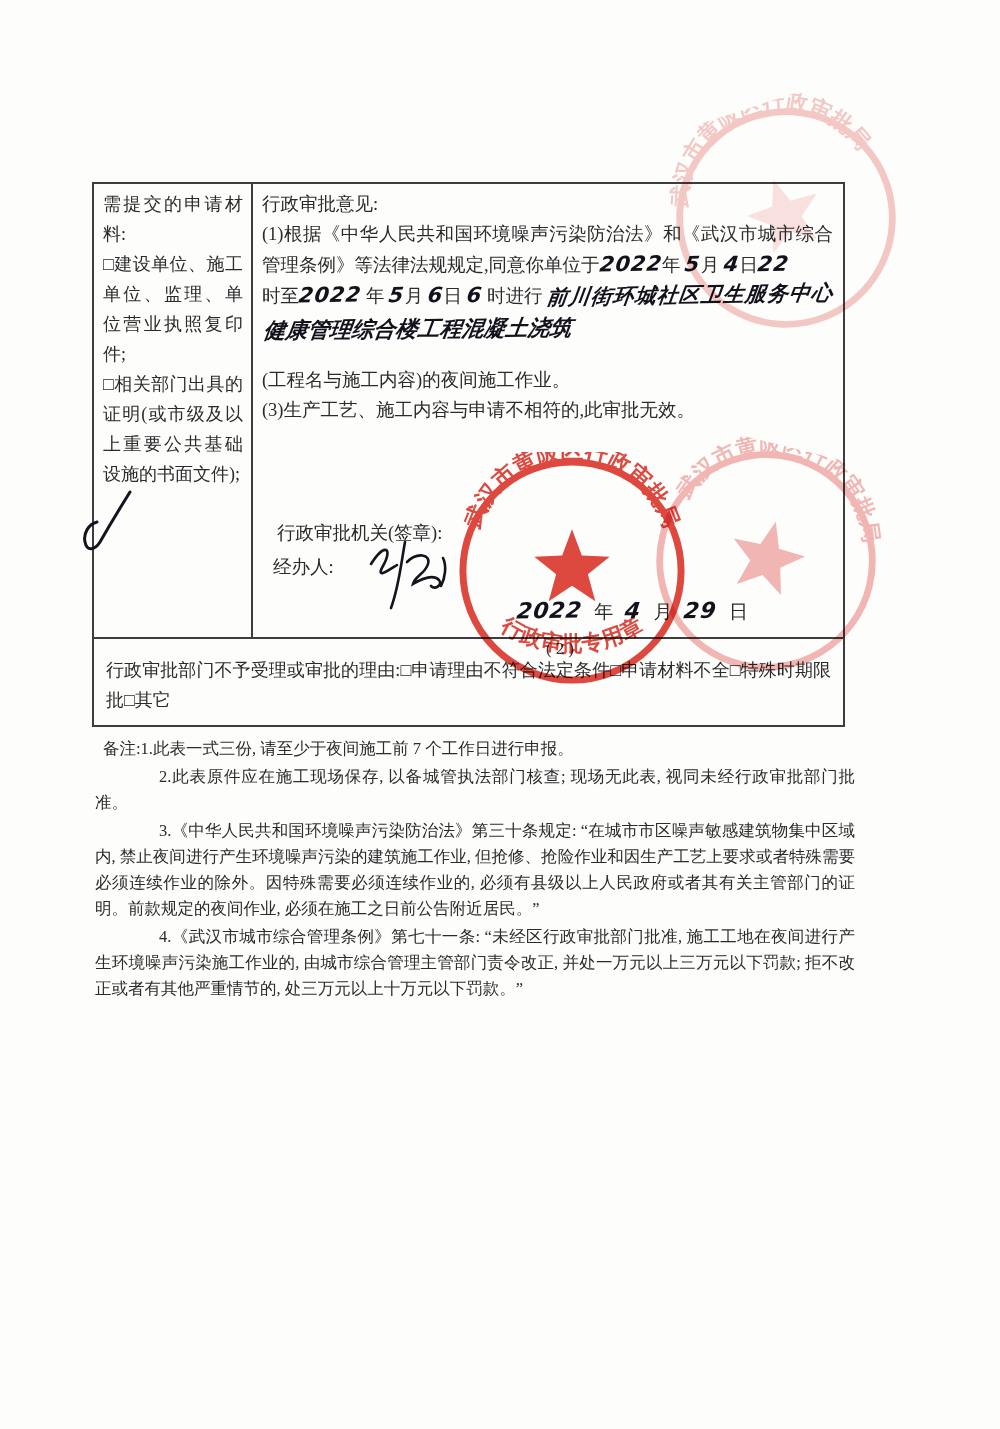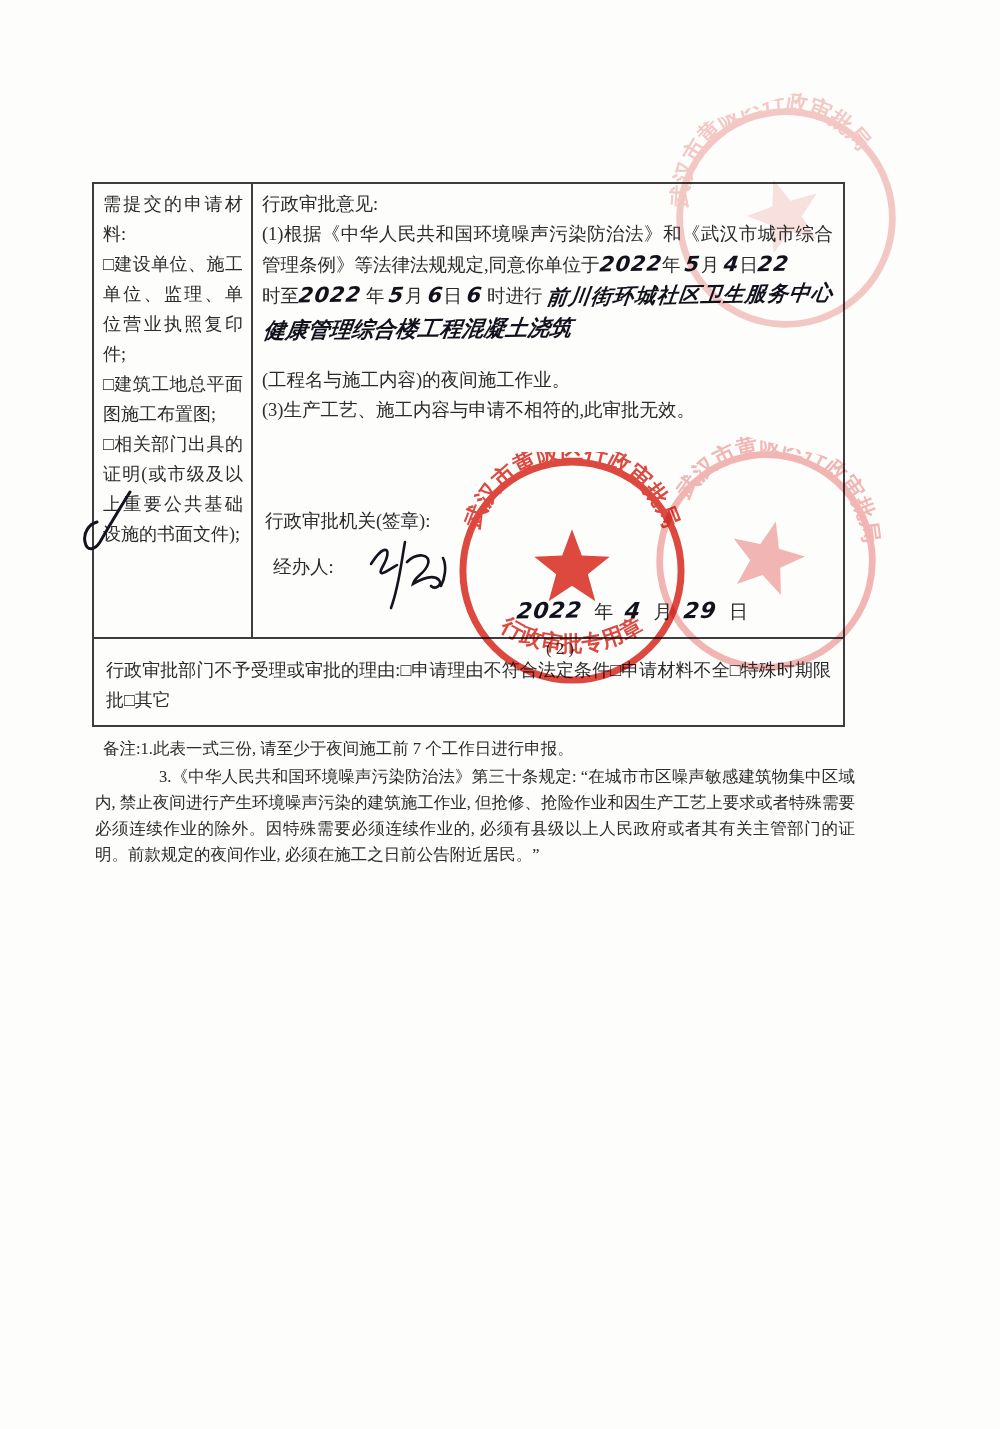--- a/index.html
+++ b/index.html
@@ -55,21 +55,21 @@
   .hw-big{font-size:21px;}
   .hwline{
     font-family:"DejaVu Sans",sans-serif;
     font-style:italic;font-weight:600;
     color:#12121c;font-size:22px;
     transform:skewX(-8deg) rotate(-0.6deg);
     white-space:nowrap;
     margin:2px 0 0 2px;
   }
   .spacer22{height:22px;}
-  .authority-label{position:absolute;left:8px;top:318px;margin:4px;}
+  .authority-label{position:absolute;left:8px;top:318px;margin:16px;}
   .handler-line{position:absolute;left:20px;top:368px;margin:0;height:40px;}
   .handler-line .sig{position:absolute;left:88px;top:-18px;}
   .date-line{
     position:absolute;left:258px;top:412px;margin:0;
     font-size:19px;white-space:nowrap;
   }
   .date-line .hw{font-size:22px;margin:0 6px;}
   .date-line .unit{margin:0 6px;}
   .page-number{
     position:absolute;left:546px;top:639px;
@@ -97,21 +97,20 @@
 <body>
 
 <div class="page">
 
   <div class="form-table">
     <div class="row1">
 
       <div class="cell-materials">
         <p class="materials-item">需提交的申请材料:</p>
         <p class="materials-item">□建设单位、施工单位、监理、单位营业执照复印件;</p>
-        <p class="materials-item">□建筑工地总平面图施工布置图;</p>
         <p class="materials-item">□相关部门出具的证明(或市级及以上重要公共基础设施的书面文件);</p>
       </div>
 
       <div class="cell-opinion">
         <p class="op-title">行政审批意见:</p>
 
         <p class="j"><span>(1)根据《中华人民共和国环境噪声污染防治法》和《武汉市城市综合管理条例》等法律法规规定,同意你单位于</span><span class="hw hw-big">2022</span><span>年</span> <span class="hw hw-big">5</span><span>月</span> <span class="hw hw-big">4</span><span>日</span><span class="hw hw-big">22</span></p>
 
         <div class="nowrap"><span>时至</span><span class="hw hw-big">2022</span> <span>年</span> <span class="hw hw-big">5</span><span>月</span> <span class="hw hw-big">6</span><span>日</span> <span class="hw hw-big">6</span> <span>时进行</span> <span class="hw hw-big">前川街环城社区卫生服务中心</span></div>
 
@@ -147,21 +146,23 @@
   </div>
 
   <div class="page-number">(2)</div>
 
   <svg class="checkmark" width="54" height="70" viewBox="0 0 54 70">
     <path d="M50,4 C40,20 28,40 20,54 C15,62 7,64 5,54 C3,45 9,36 17,34" fill="none" stroke="#14141e" stroke-width="3" stroke-linecap="round"></path>
   </svg>
 
   <div class="notes">
     <p class="first"><span>备注:</span><span>1.此表一式三份, 请至少于夜间施工前 7 个工作日进行申报。</span></p>
+    <p class="indent">2.此表原件应在施工现场保存, 以备城管执法部门核查; 现场无此表, 视同未经行政审批部门批准。</p>
     <p class="indent">3.《中华人民共和国环境噪声污染防治法》第三十条规定: “在城市市区噪声敏感建筑物集中区域内, 禁止夜间进行产生环境噪声污染的建筑施工作业, 但抢修、抢险作业和因生产工艺上要求或者特殊需要必须连续作业的除外。因特殊需要必须连续作业的, 必须有县级以上人民政府或者其有关主管部门的证明。前款规定的夜间作业, 必须在施工之日前公告附近居民。”</p>
+    <p class="indent">4.《武汉市城市综合管理条例》第七十一条: “未经区行政审批部门批准, 施工工地在夜间进行产生环境噪声污染施工作业的, 由城市综合管理主管部门责令改正, 并处一万元以上三万元以下罚款; 拒不改正或者有其他严重情节的, 处三万元以上十万元以下罚款。”</p>
   </div>
 
   <svg class="seal seal-main" viewBox="0 0 240 240">
     <circle cx="120" cy="120" r="110" fill="none" stroke="#dd3a31" stroke-width="7"></circle>
     <polygon points="120,78 129.9,104.4 158,105.6 136,123.2 143.5,150.4 120,134.8 96.5,150.4 104,123.2 82,105.6 110.1,104.4" fill="#dd3a31"></polygon>
     <path id="arcTopMain" d="M 23.5,103 A 96.5 96.5 0 0 1 216.5,103" fill="none"></path>
     <text font-size="23" fill="#dd3a31">
       <textPath href="#arcTopMain" startOffset="50%" text-anchor="middle">武汉市黄陂区行政审批局</textPath>
     </text>
     <path id="arcBotMain" d="M 38,172 A 130 130 0 0 0 202,172" fill="none"></path>

